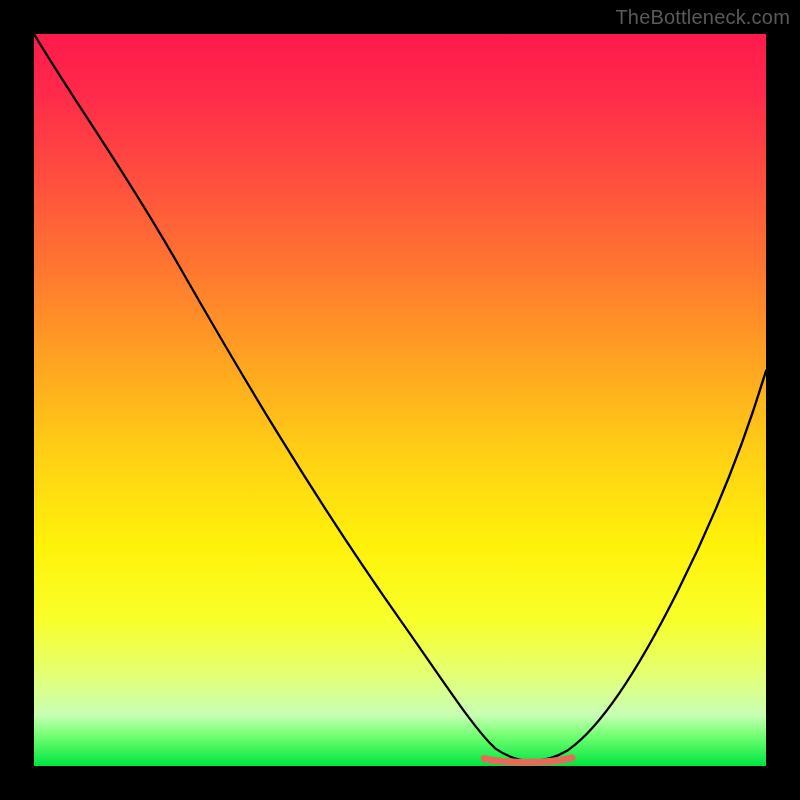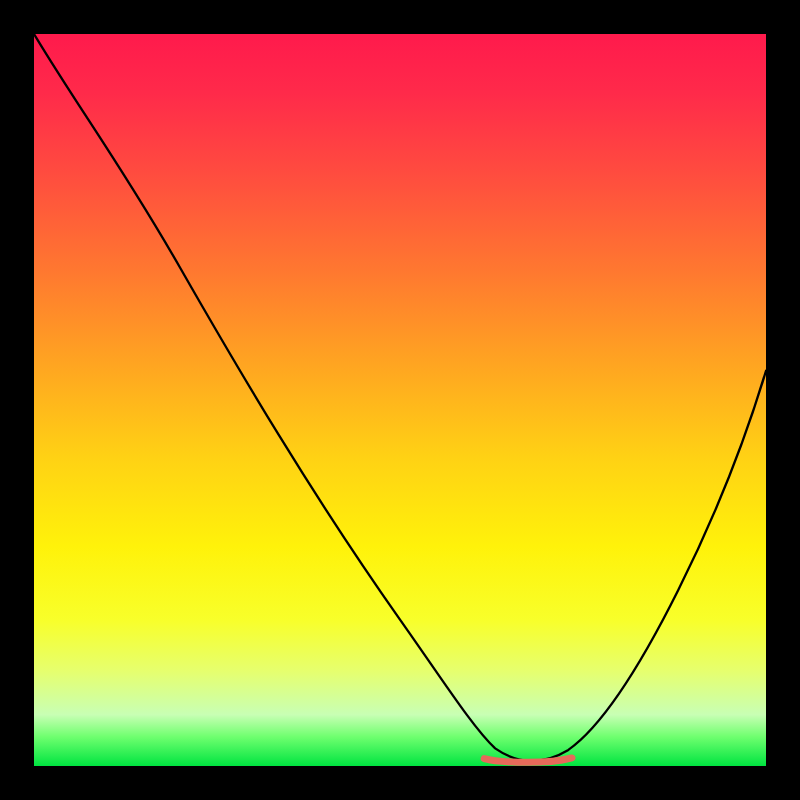--- a/index.html
+++ b/index.html
@@ -70,13 +70,14 @@
                C 65 99.0, 66.5 99.3, 68 99.3
                C 69.5 99.3, 71 99.0, 73 97.8
                C 77 95.0, 82 88, 88 76
                C 93 66, 97 56, 100 46"></path>
 
       <path fill="none" stroke="#e66a5a" stroke-linecap="round" vector-effect="non-scaling-stroke" style="stroke-width:7px" d="M 61.5 99.0
                C 63 99.4, 65 99.5, 67.5 99.5
                C 70 99.5, 72 99.3, 73.5 98.9"></path>
     </svg>
   </div>
+  <div class="watermark">TheBottleneck.com</div>
 </div>
 
 </body></html>

